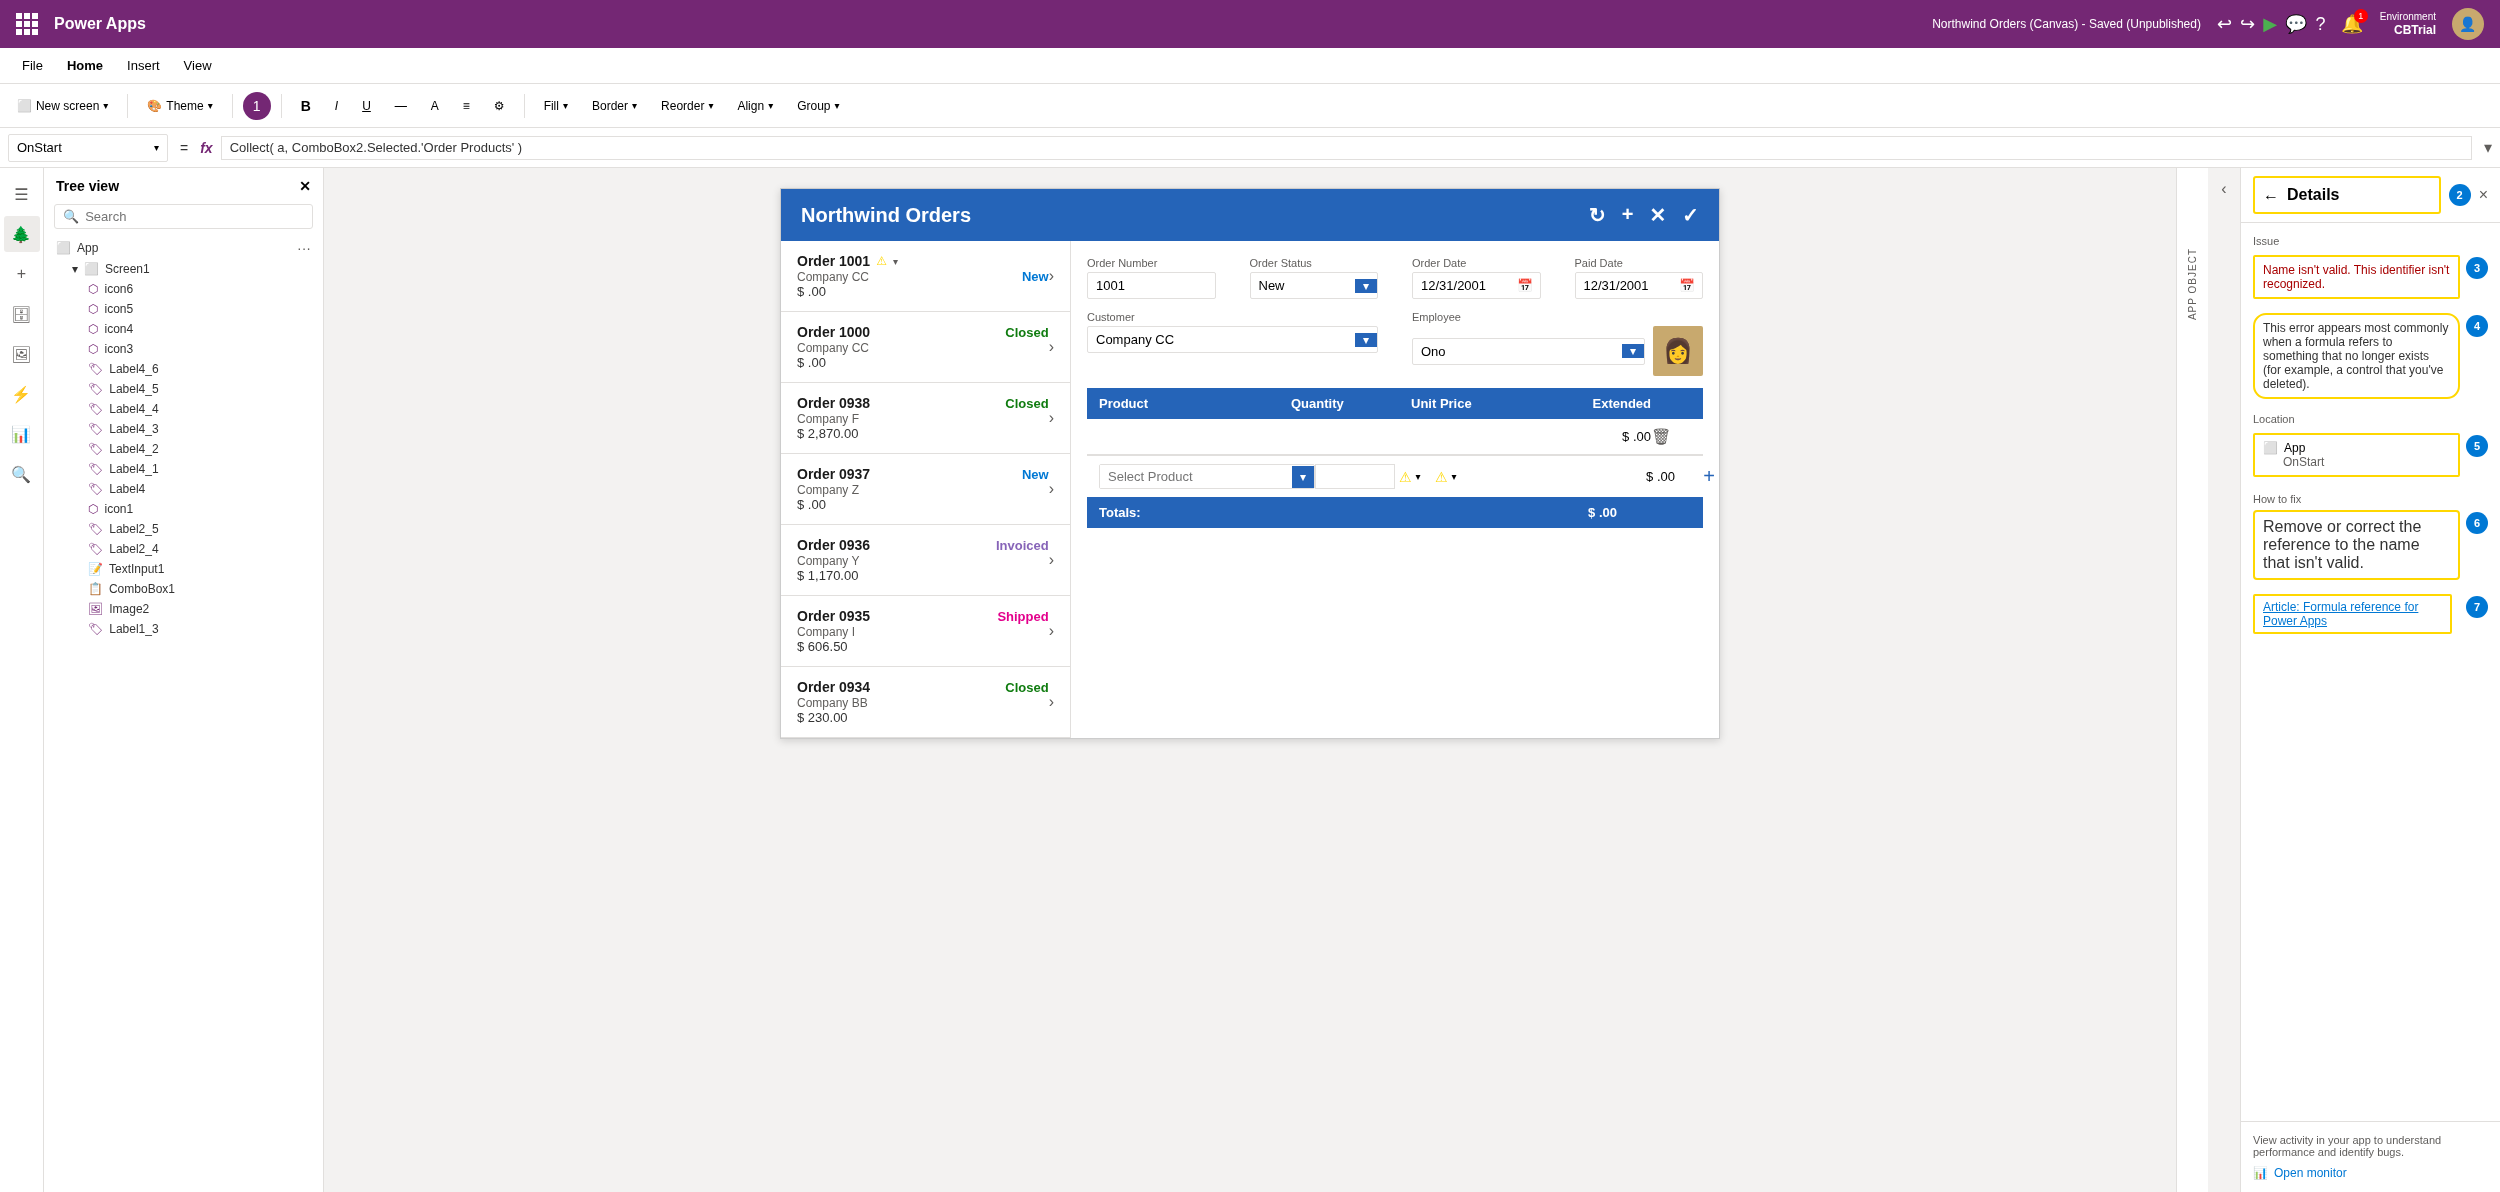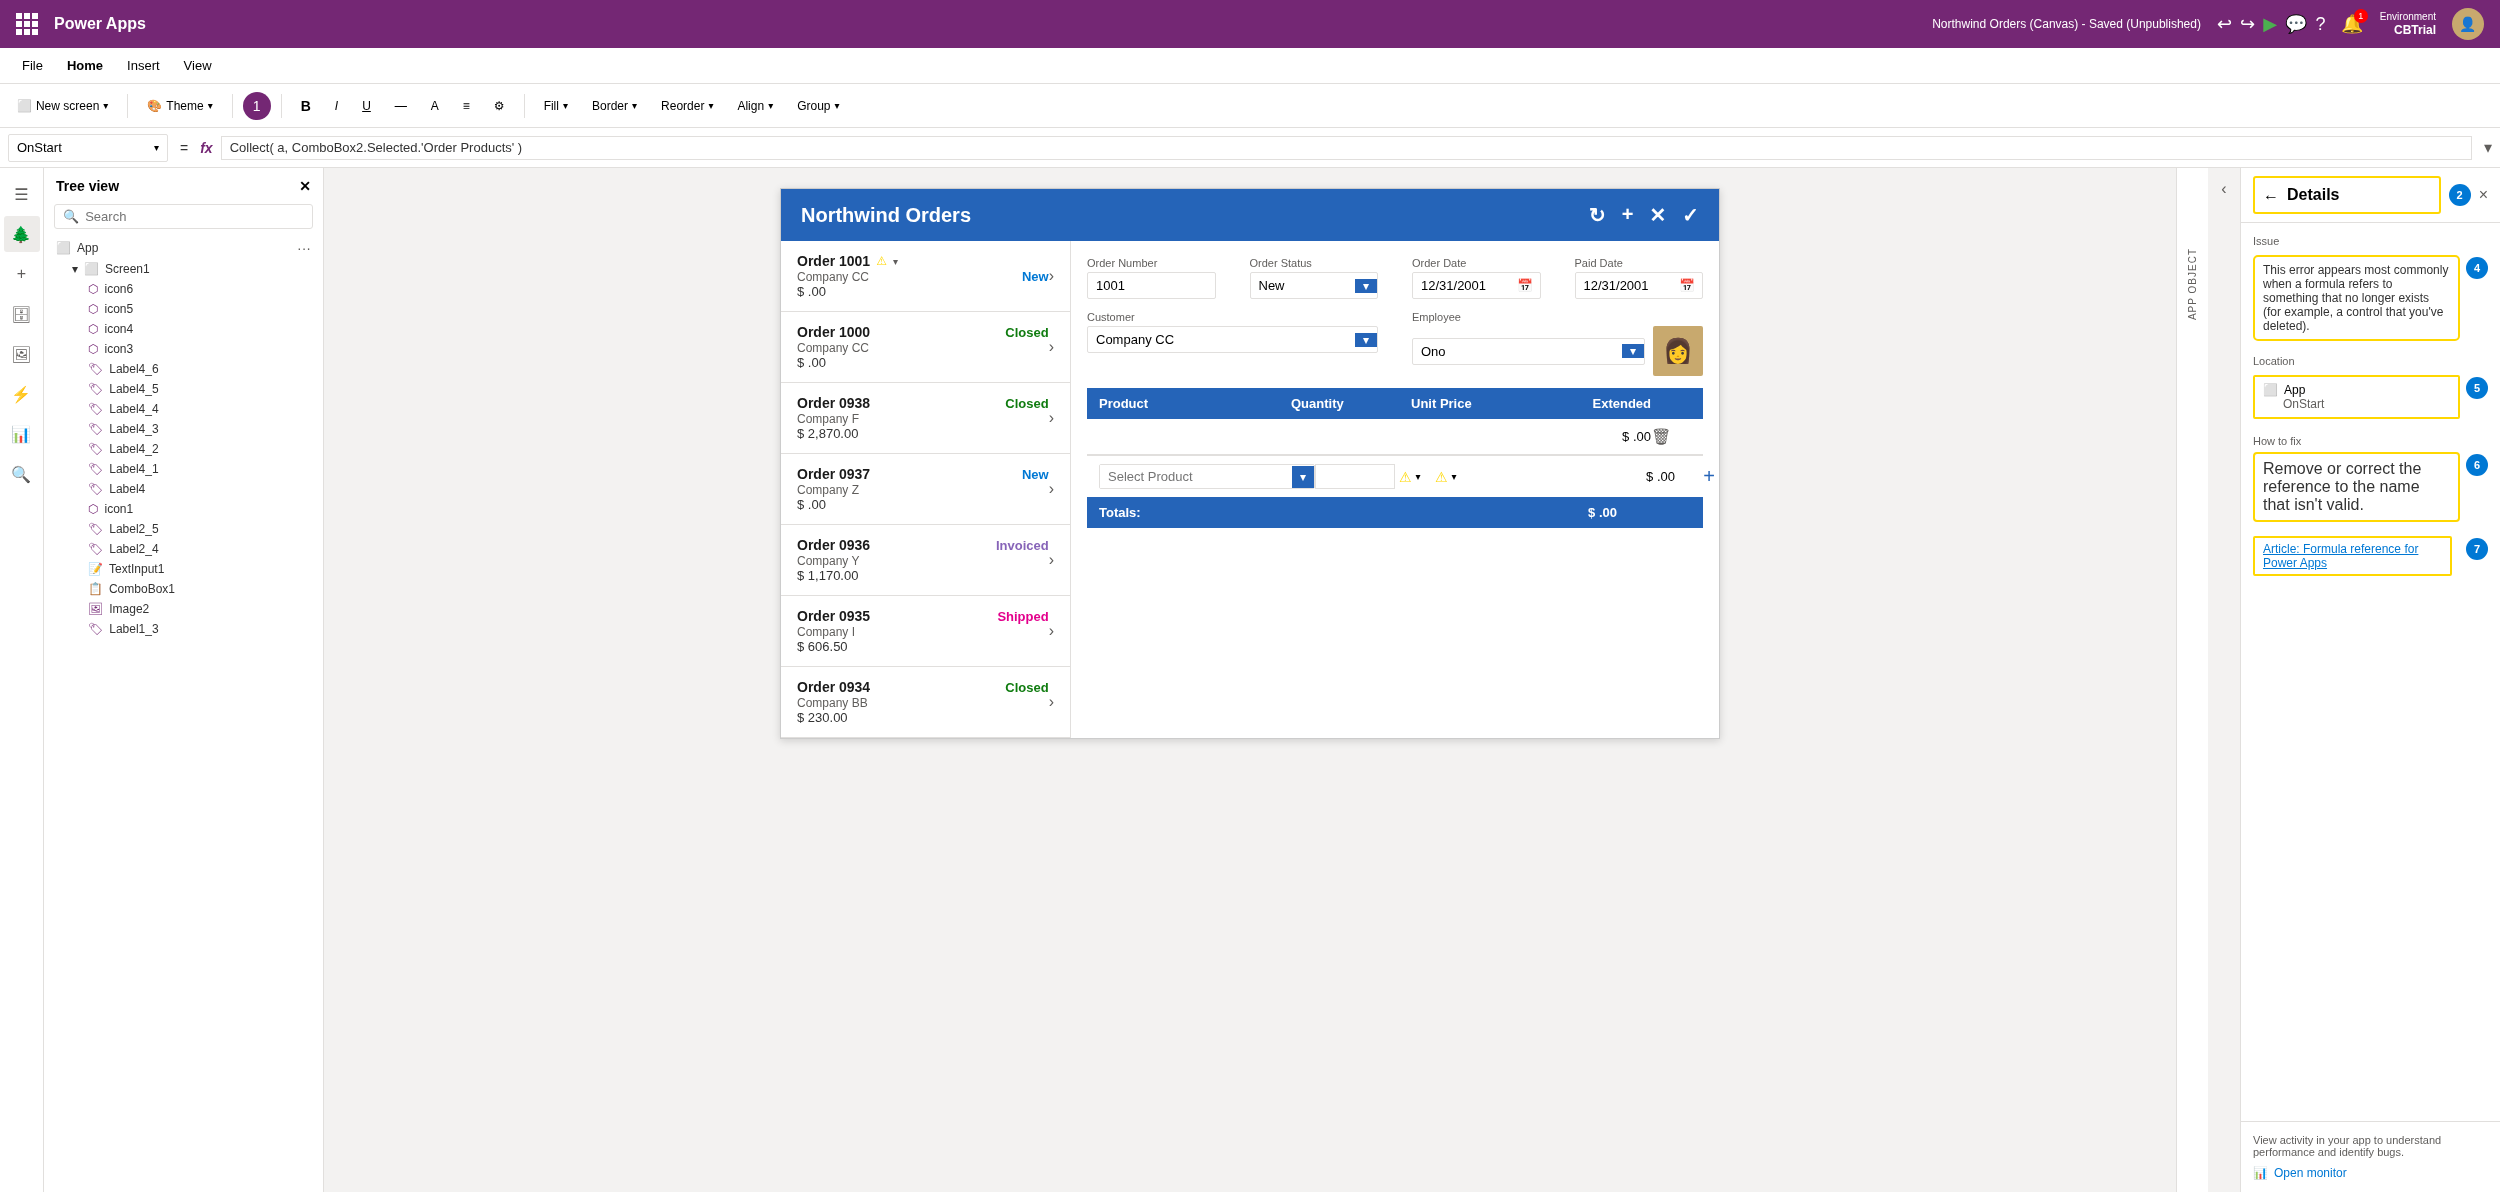--- a/index.html
+++ b/index.html
@@ -280,21 +280,21 @@
       font-size: 16px; font-weight: 600; margin-bottom: 12px;
       border: 2px solid #ffd700; padding: 8px; border-radius: 3px;
     }
     .panel-section-label { font-size: 11px; color: #605e5c; margin-bottom: 4px; }
     .panel-error-text {
       font-size: 12px; color: #a80000; background: white;
       border: 2px solid #ffd700; padding: 6px 8px; border-radius: 2px; margin-bottom: 8px;
     }
     .panel-error-desc {
       font-size: 12px; color: #333;
-      border: 2px solid #ffd700; padding: 6px 8px; border-radius: 5px; margin-bottom: 8px;
+      border: 2px solid #ffd700; padding: 6px 8px; border-radius: 13px; margin-bottom: 8px;
     }
     .panel-location {
       border: 2px solid #ffd700; padding: 6px 8px; border-radius: 2px; margin-bottom: 8px;
       font-size: 12px;
     }
     .panel-location-row { display: flex; align-items: center; gap: 6px; }
     .panel-fix-label { font-size: 11px; color: #605e5c; margin-bottom: 4px; }
     .panel-fix-text {
       font-size: 16px; color: #333;
       border: 2px solid #ffd700; padding: 6px 8px; border-radius: 4px; margin-bottom: 8px;
@@ -777,20 +777,26 @@
         </div>
         <span class="close-btn">×</span>
       </div>
 
       <div class="right-panel-content">
 
         <div style="display:flex;align-items:center;gap:8px;margin-bottom:4px;">
           <span class="panel-section-label">Issue</span>
         </div>
         <div style="display:flex;align-items:flex-start;gap:6px;margin-bottom:6px;">
+          <div class="panel-error-text" style="flex:1;">Name isn't valid. This identifier isn't recognized.</div>
+          <div class="badge badge-blue" style="margin-top:2px;flex-shrink:0;">
+            <span>3</span>
+          </div>
+        </div>
+        <div style="display:flex;align-items:flex-start;gap:6px;margin-bottom:6px;">
           <div class="panel-error-desc" style="flex:1;">This error appears most commonly when a formula refers to something that no longer exists (for example, a control that you've deleted).</div>
           <div class="badge badge-blue" style="margin-top:2px;flex-shrink:0;">
             <span>4</span>
           </div>
         </div>
 
         <div style="display:flex;align-items:center;gap:8px;margin-bottom:4px;">
           <span class="panel-section-label">Location</span>
         </div>
         <div style="display:flex;align-items:flex-start;gap:6px;margin-bottom:6px;">

